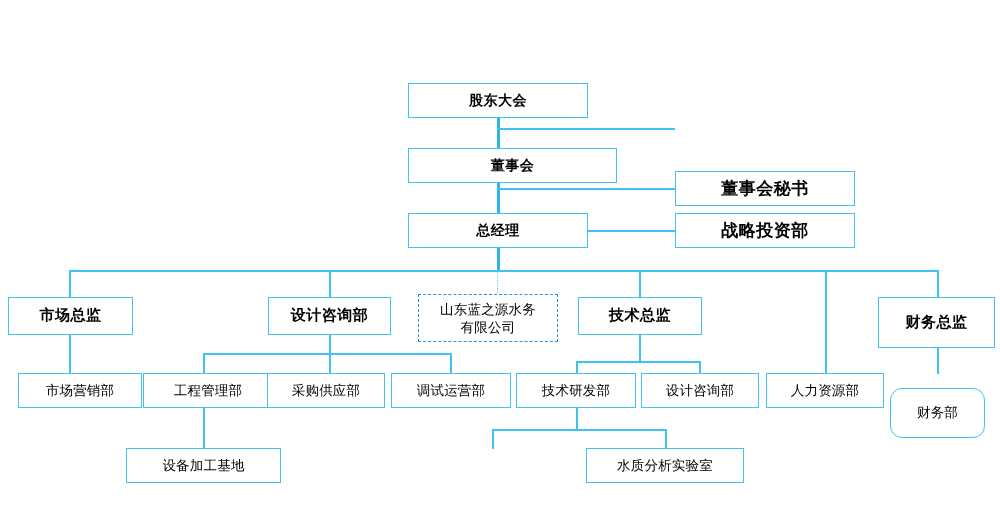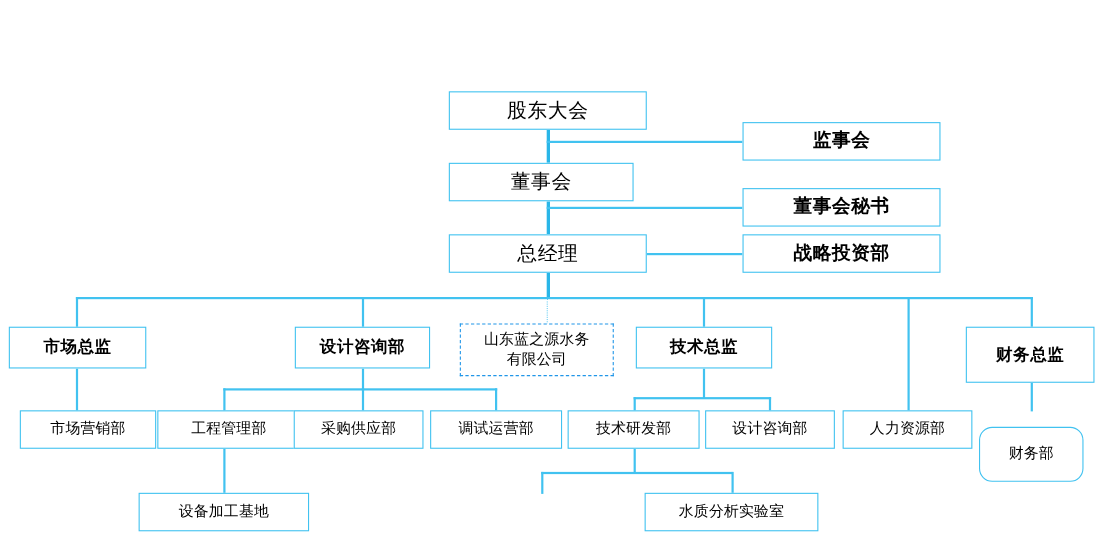--- a/index.html
+++ b/index.html
@@ -25,22 +25,22 @@
     color: #000000;
     display: flex;
     align-items: center;
     justify-content: center;
     text-align: center;
     line-height: 1.18;
     z-index: 3;
     letter-spacing: 0.5px;
   }
   .node.level-1 {
-    font-size: 18px;
-    font-weight: normal;
+    font-size: 14px;
+    font-weight: bold;
   }
   .node.level-2 {
     font-size: 17px;
     font-weight: bold;
   }
   .node.level-3 {
     font-size: 15px;
     font-weight: bold;
   }
   .node.level-4 {
@@ -74,25 +74,24 @@
     border-left: 1.5px dotted #6fcff3;
   }
 </style>
 </head>
 <body>
 
 <div id="org-chart">
 
   <div class="node level-1" style="left:408px; top:83px; width:180px; height:35px;">股东大会</div>
 
-  <div class="node level-1" style="left:408px; top:148px; width:168px; height:35px;">董事会</div>
+  <div class="node level-1" style="left:408px; top:148px; width:209px; height:35px;">董事会</div>
 
   <div class="node level-1" style="left:408px; top:213px; width:180px; height:35px;">总经理</div>
 
-  <div class="node level-2" style="left:675px; top:111px; width:180px; height:35px;">监事会</div>
 
   <div class="node level-2" style="left:675px; top:171px; width:180px; height:35px;">董事会秘书</div>
 
   <div class="node level-2" style="left:675px; top:213px; width:180px; height:35px;">战略投资部</div>
 
   <div class="node dashed" style="left:418px; top:294px; width:140px; height:48px; flex-direction:column;">
     <span>山东蓝之源水务</span>
     <span>有限公司</span>
   </div>
 

